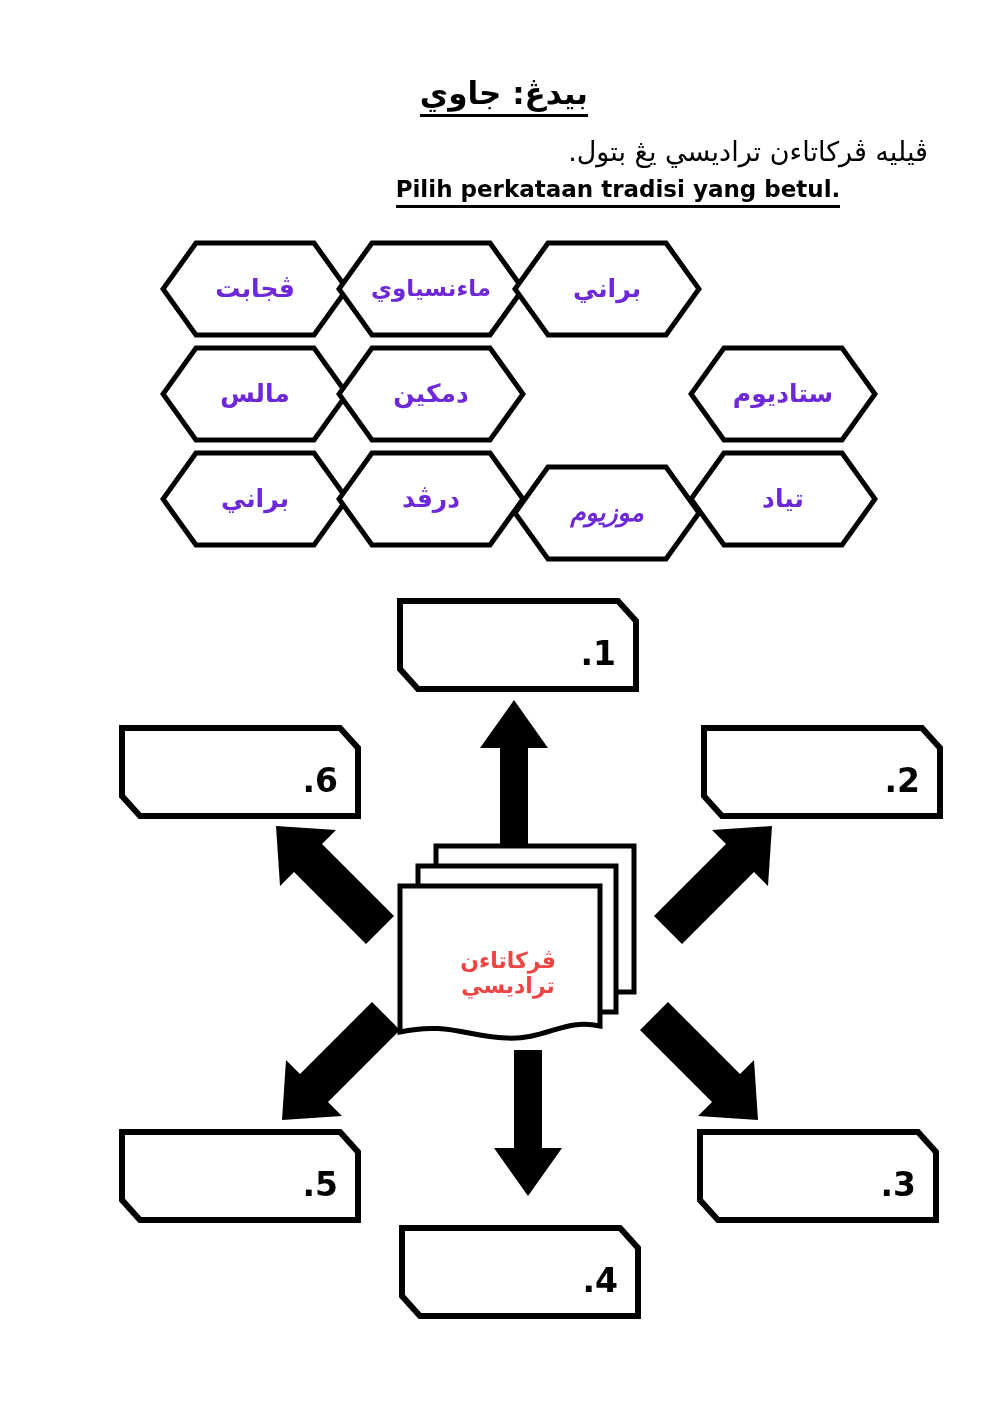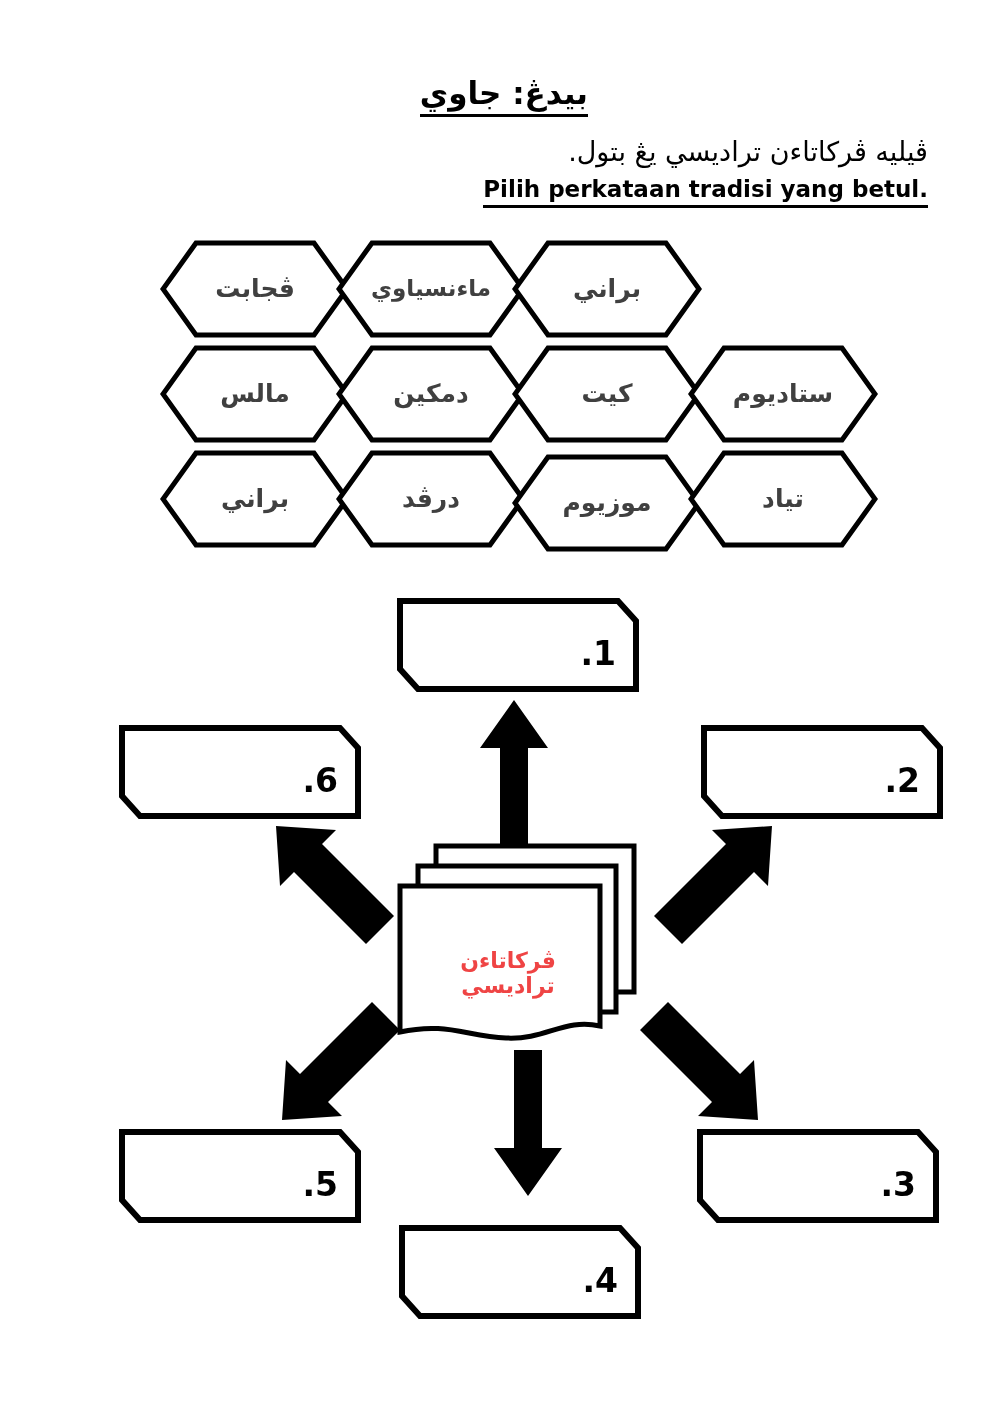--- a/index.html
+++ b/index.html
@@ -51,21 +51,21 @@
     font-size: 27px;
     font-weight: normal;
     line-height: 1.2;
   }
 
   .subtitle-latin {
     position: absolute;
     left: 300px;
     top: 176px;
     width: 620px;
-    text-align: right;
+    text-align: center;
     font-family: "DejaVu Sans", sans-serif;
     font-size: 23px;
     font-weight: bold;
     line-height: 1.2;
   }
   .subtitle-latin span {
     border-bottom: 3px solid #000;
     padding-bottom: 1px;
     display: inline-block;
   }
@@ -101,21 +101,21 @@
     top: 0;
     width: 190px;
     height: 98px;
     display: flex;
     align-items: center;
     justify-content: center;
     direction: rtl;
     font-family: "DejaVu Sans", sans-serif;
     font-size: 25px;
     font-weight: bold;
-    color: #404040;
+    color: #6d28d9;
     text-align: center;
     padding-bottom: 2px;
     box-sizing: border-box;
   }
 
   
   .ansbox {
     position: absolute;
     width: 244px;
     height: 96px;
@@ -217,26 +217,20 @@
           <polygon points="36,3 154,3 187,49 154,95 36,95 3,49" fill="#ffffff" stroke="#000000" stroke-width="5"></polygon>
         </svg>
         <div class="hex-label">مالس</div>
       </div>
       <div class="hexwrap" style="left:176px;top:0px;">
         <svg viewBox="0 0 190 98">
           <polygon points="36,3 154,3 187,49 154,95 36,95 3,49" fill="#ffffff" stroke="#000000" stroke-width="5"></polygon>
         </svg>
         <div class="hex-label">دمكين</div>
       </div>
-      <div class="hexwrap" style="left:352px;top:0px;">
-        <svg viewBox="0 0 190 98">
-          <polygon points="36,3 154,3 187,49 154,95 36,95 3,49" fill="#ffffff" stroke="#000000" stroke-width="5"></polygon>
-        </svg>
-        <div class="hex-label">كيت</div>
-      </div>
       <div class="hexwrap" style="left:528px;top:0px;">
         <svg viewBox="0 0 190 98">
           <polygon points="36,3 154,3 187,49 154,95 36,95 3,49" fill="#ffffff" stroke="#000000" stroke-width="5"></polygon>
         </svg>
         <div class="hex-label">ستاديوم</div>
       </div>
     </div>
 
     <div class="hex-row">
       <div class="hexwrap" style="left:0px;top:0px;">
@@ -244,21 +238,21 @@
           <polygon points="36,3 154,3 187,49 154,95 36,95 3,49" fill="#ffffff" stroke="#000000" stroke-width="5"></polygon>
         </svg>
         <div class="hex-label">براني</div>
       </div>
       <div class="hexwrap" style="left:176px;top:0px;">
         <svg viewBox="0 0 190 98">
           <polygon points="36,3 154,3 187,49 154,95 36,95 3,49" fill="#ffffff" stroke="#000000" stroke-width="5"></polygon>
         </svg>
         <div class="hex-label">درڤد</div>
       </div>
-      <div class="hexwrap" style="left:352px;top:4px;">
+      <div class="hexwrap" style="left:352px;top:14px;font-style:italic;">
         <svg viewBox="0 0 190 98">
           <polygon points="36,3 154,3 187,49 154,95 36,95 3,49" fill="#ffffff" stroke="#000000" stroke-width="5"></polygon>
         </svg>
         <div class="hex-label">موزيوم</div>
       </div>
       <div class="hexwrap" style="left:528px;top:0px;">
         <svg viewBox="0 0 190 98">
           <polygon points="36,3 154,3 187,49 154,95 36,95 3,49" fill="#ffffff" stroke="#000000" stroke-width="5"></polygon>
         </svg>
         <div class="hex-label">تياد</div>

